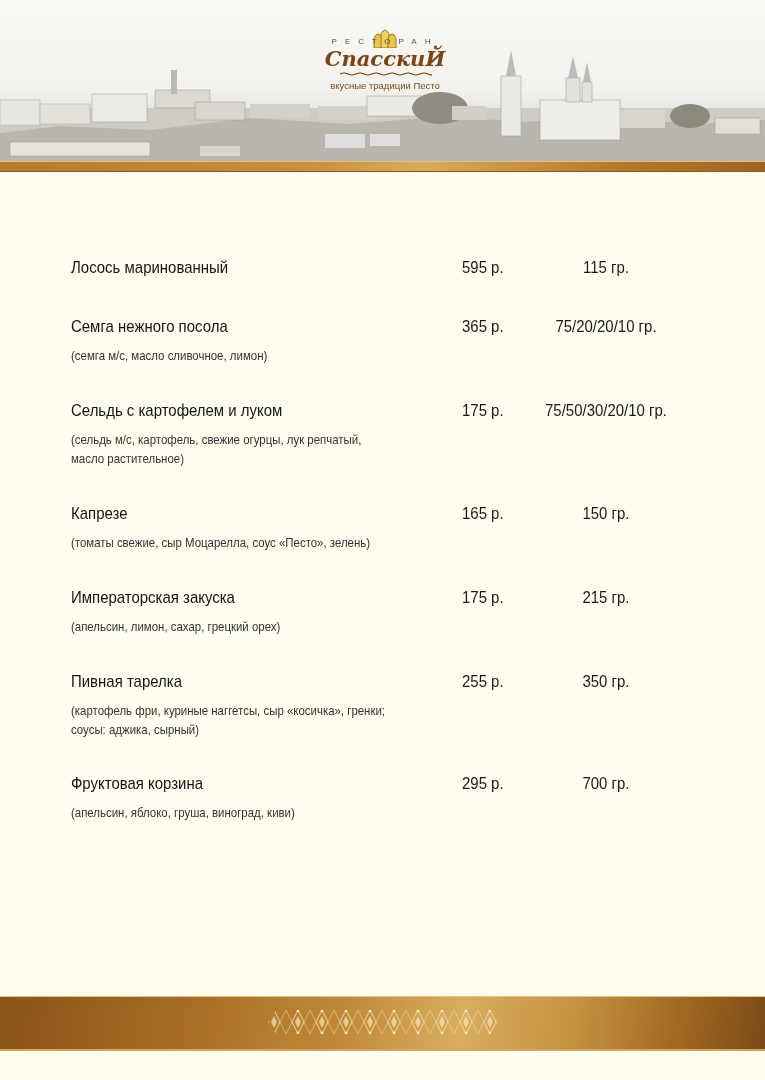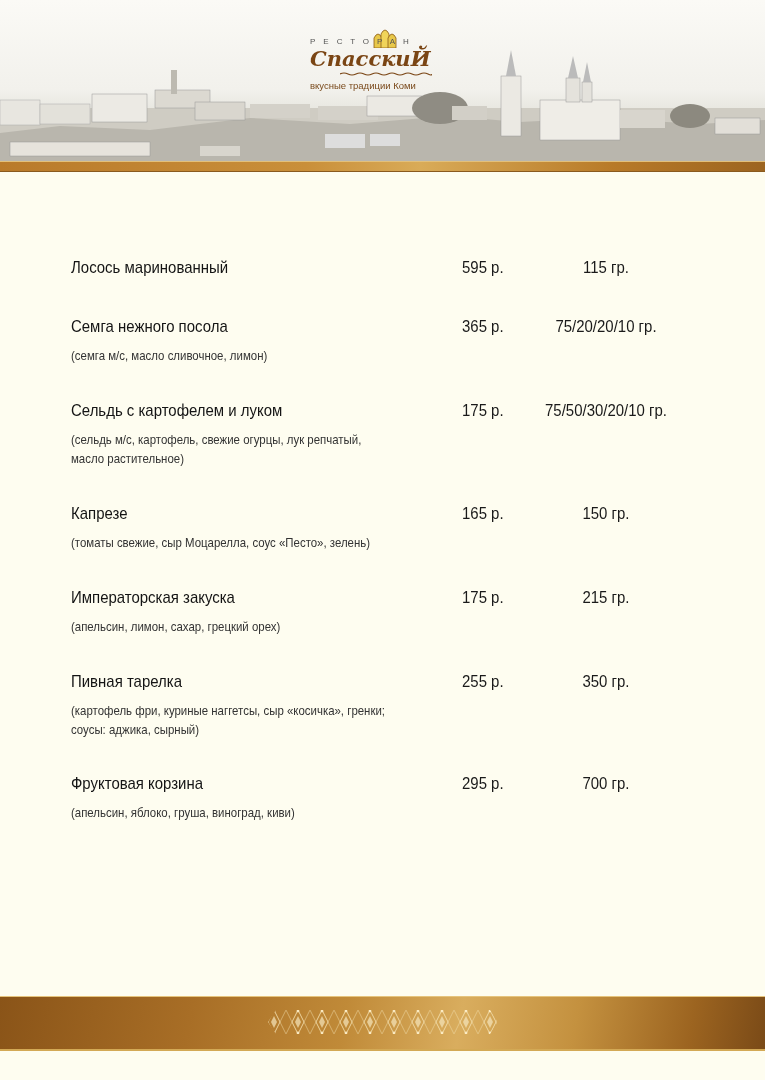--- a/index.html
+++ b/index.html
@@ -15,21 +15,21 @@
     background:linear-gradient(180deg,#fbfaf6 0%,#f2f1ec 55%,#dedcd4 80%,#c9c6bd 100%);
     overflow:hidden;
   }
   .skyline { position:absolute; left:0; bottom:0; width:765px; height:125px; }
   .header-band {
     position:absolute; left:0; top:161px; width:765px; height:9px;
     background:linear-gradient(90deg,#b97a2a 0%,#c98f3a 40%,#d9ab58 55%,#b87a28 80%,#9c6420 100%);
     border-top:1px solid #e3c07a;
     border-bottom:1px solid #8a5a1e;
   }
-  .logo { position:absolute; left:310px; top:24px; width:150px; height:70px; }
+  .logo { position:absolute; left:310px; top:24px; width:150px; height:70px; text-align:center; }
   .logo-top {
     font-size:8px; letter-spacing:8px; color:#555; position:absolute; top:13px; left:0; width:150px;
   }
   .logo-domes { position:absolute; left:61px; top:2px; width:28px; height:22px; }
   .logo-name {
     position:absolute; top:22px; left:0; width:150px;
     font-family:"DejaVu Serif", serif; font-weight:bold; font-size:21px; color:#7a4514;
     letter-spacing:0px;
     font-style:italic;
   }
@@ -90,21 +90,21 @@
     <svg class="logo-domes" viewBox="0 0 28 22">
       <path d="M3 22 L3 12 Q7 4 11 12 L11 22Z" fill="#e8c84a" stroke="#8a5a16" stroke-width="0.8"></path>
       <path d="M10 22 L10 8 Q14 0 18 8 L18 22Z" fill="#f0d45a" stroke="#8a5a16" stroke-width="0.8"></path>
       <path d="M17 22 L17 12 Q21 4 25 12 L25 22Z" fill="#e8c84a" stroke="#8a5a16" stroke-width="0.8"></path>
     </svg>
     <div class="logo-top">РЕСТОРАН</div>
     <div class="logo-name">СпасскиЙ</div>
     <svg class="logo-wave" viewBox="0 0 92 4">
       <path d="M0 2 Q4 0 8 2 T16 2 T24 2 T32 2 T40 2 T48 2 T56 2 T64 2 T72 2 T80 2 T88 2 T92 2" fill="none" stroke="#7a4514" stroke-width="1.2"></path>
     </svg>
-    <div class="logo-sub">вкусные традиции Коми</div>
+    <div class="logo-sub">вкусные традиции Песто</div>
   </div>
 </div>
 <div class="header-band"></div>
 
 <div class="menu">
   <div class="item" style="top:0px">
     <div class="name">Лосось маринованный</div>
     <div class="price">595 р.</div>
     <div class="weight">115 гр.</div>
   </div>

